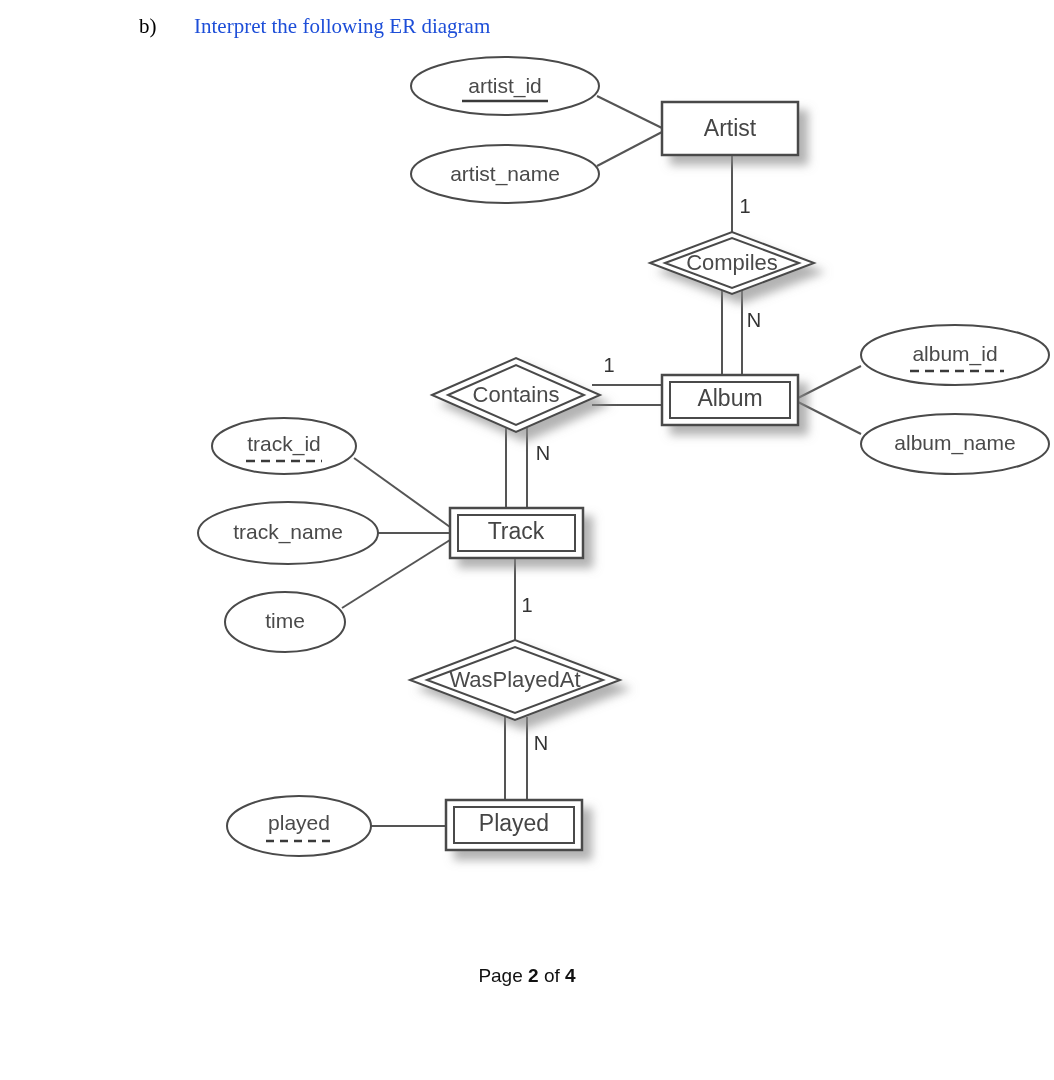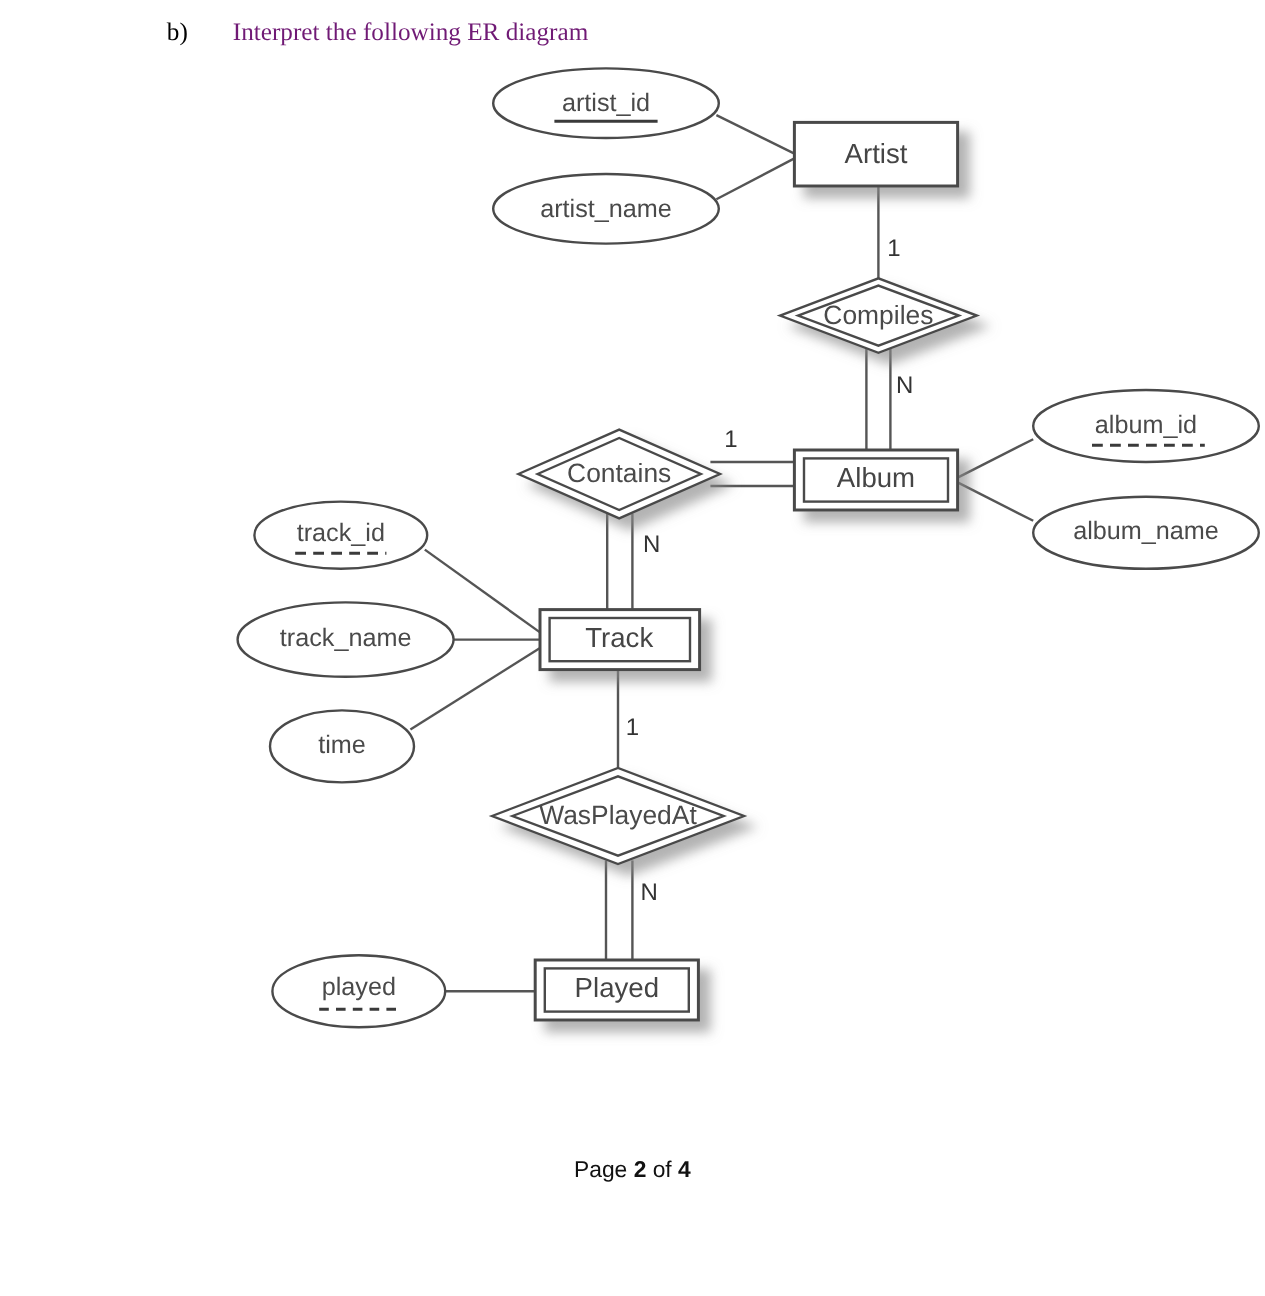--- a/index.html
+++ b/index.html
@@ -14,21 +14,21 @@
     position:absolute;left:0;top:6px;width:1054px;height:34px;
   }
   .q-label{
     position:absolute;left:139px;top:8px;
     font-family:"Liberation Serif", serif;
     font-size:21px;color:#000;
   }
   .q-text{
     position:absolute;left:194px;top:8px;
     font-family:"Liberation Serif", serif;
-    font-size:21px;color:#701a75;white-space:nowrap;
+    font-size:21px;color:#1d4ed8;white-space:nowrap;
   }
   #er-canvas{
     position:absolute;left:0;top:0;width:1054px;height:1080px;
   }
   #footer{
     position:absolute;left:0;top:965px;width:1054px;text-align:center;
     font-family:"Liberation Sans", sans-serif;
     font-size:19px;color:#111;
   }
   .fnum{font-weight:bold;}

